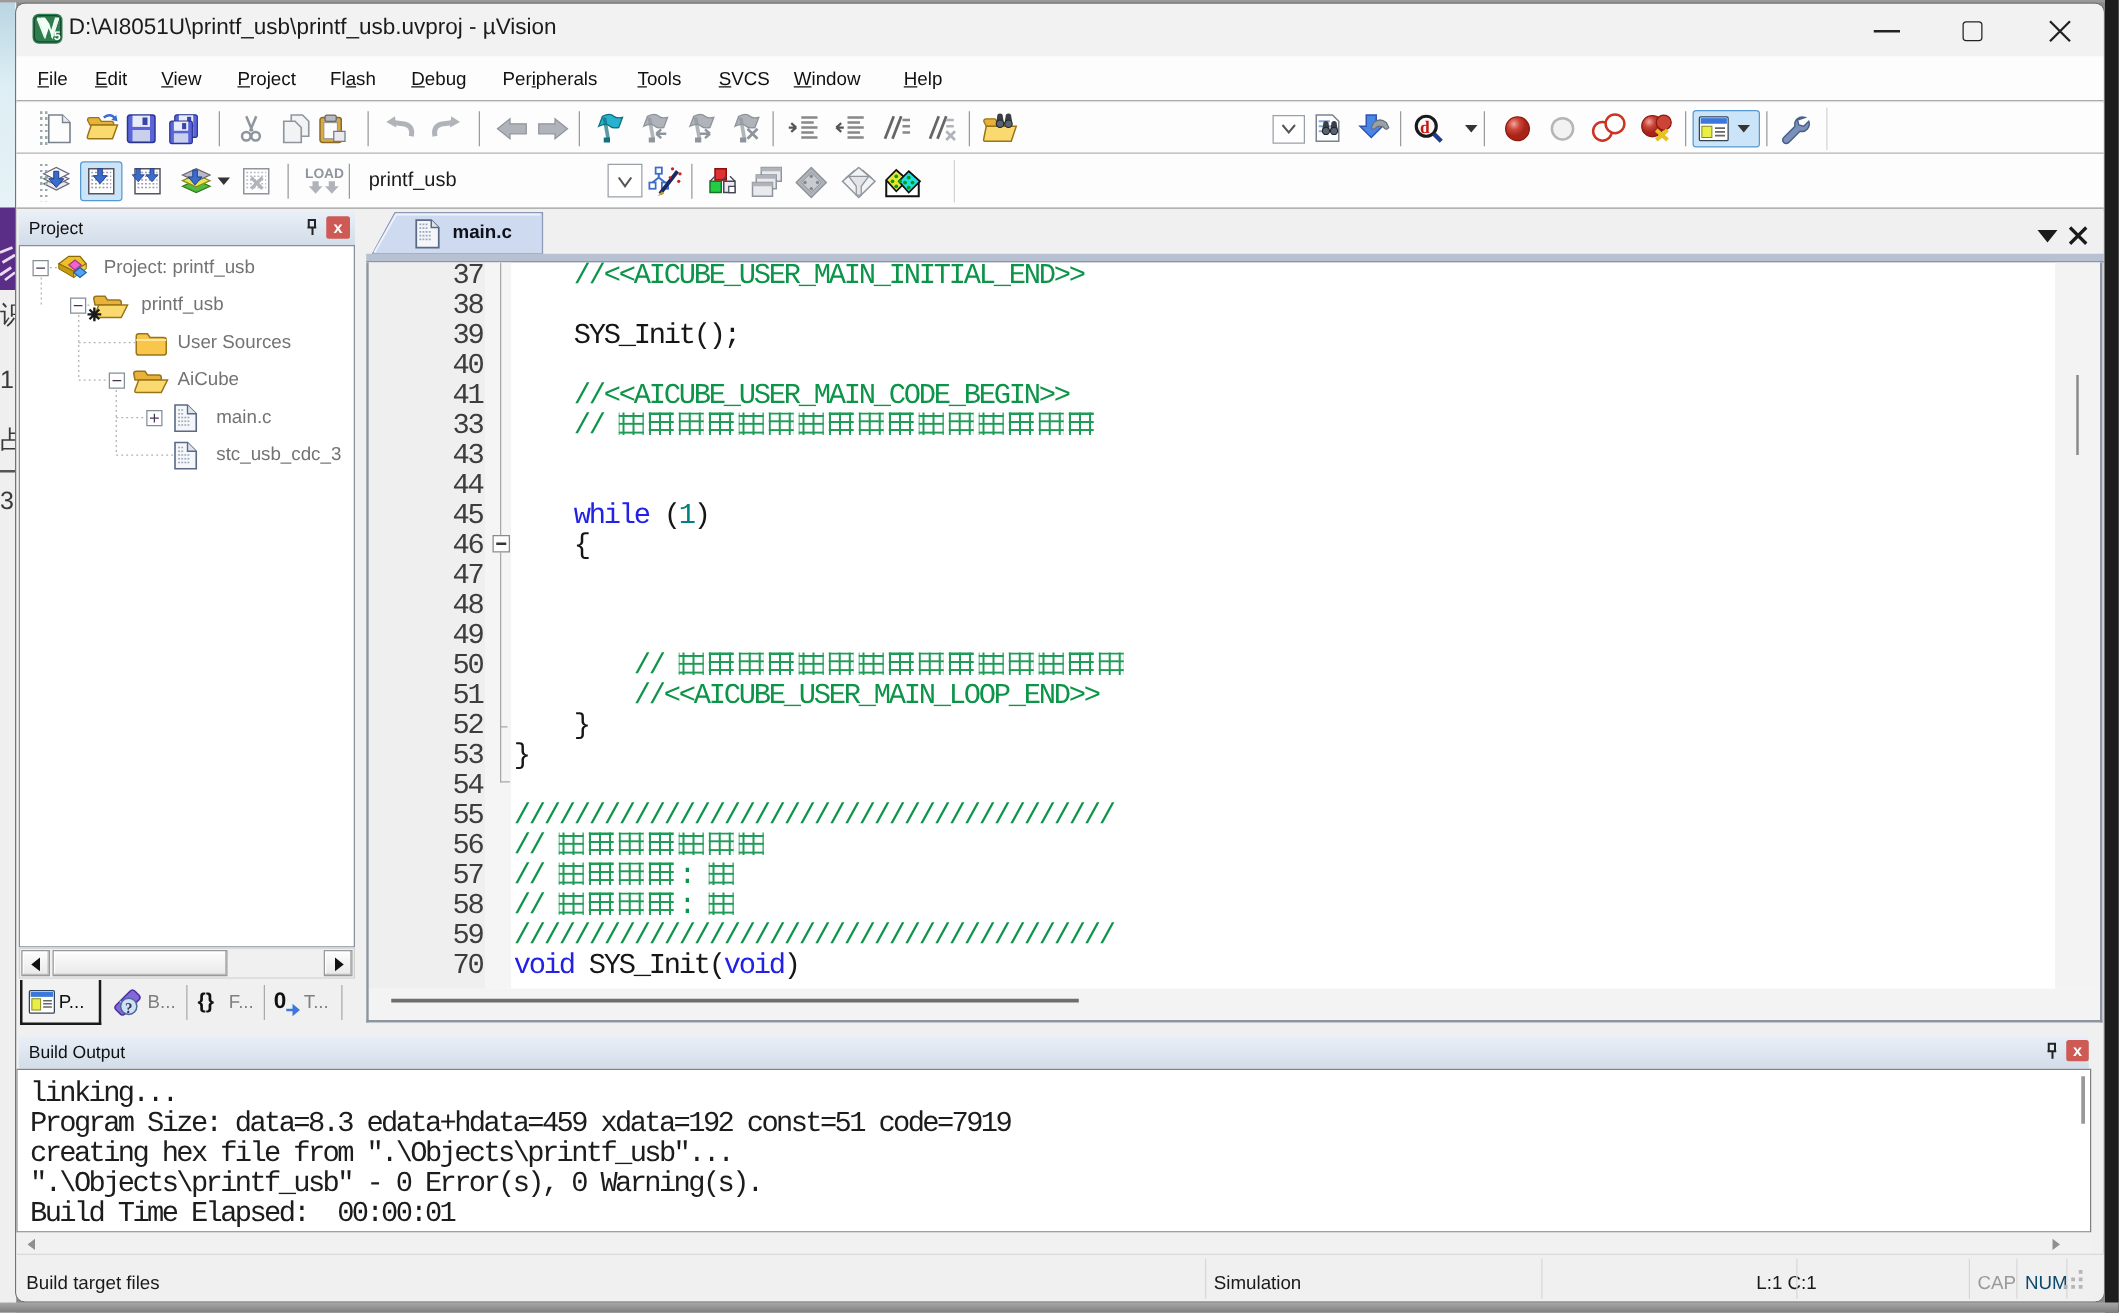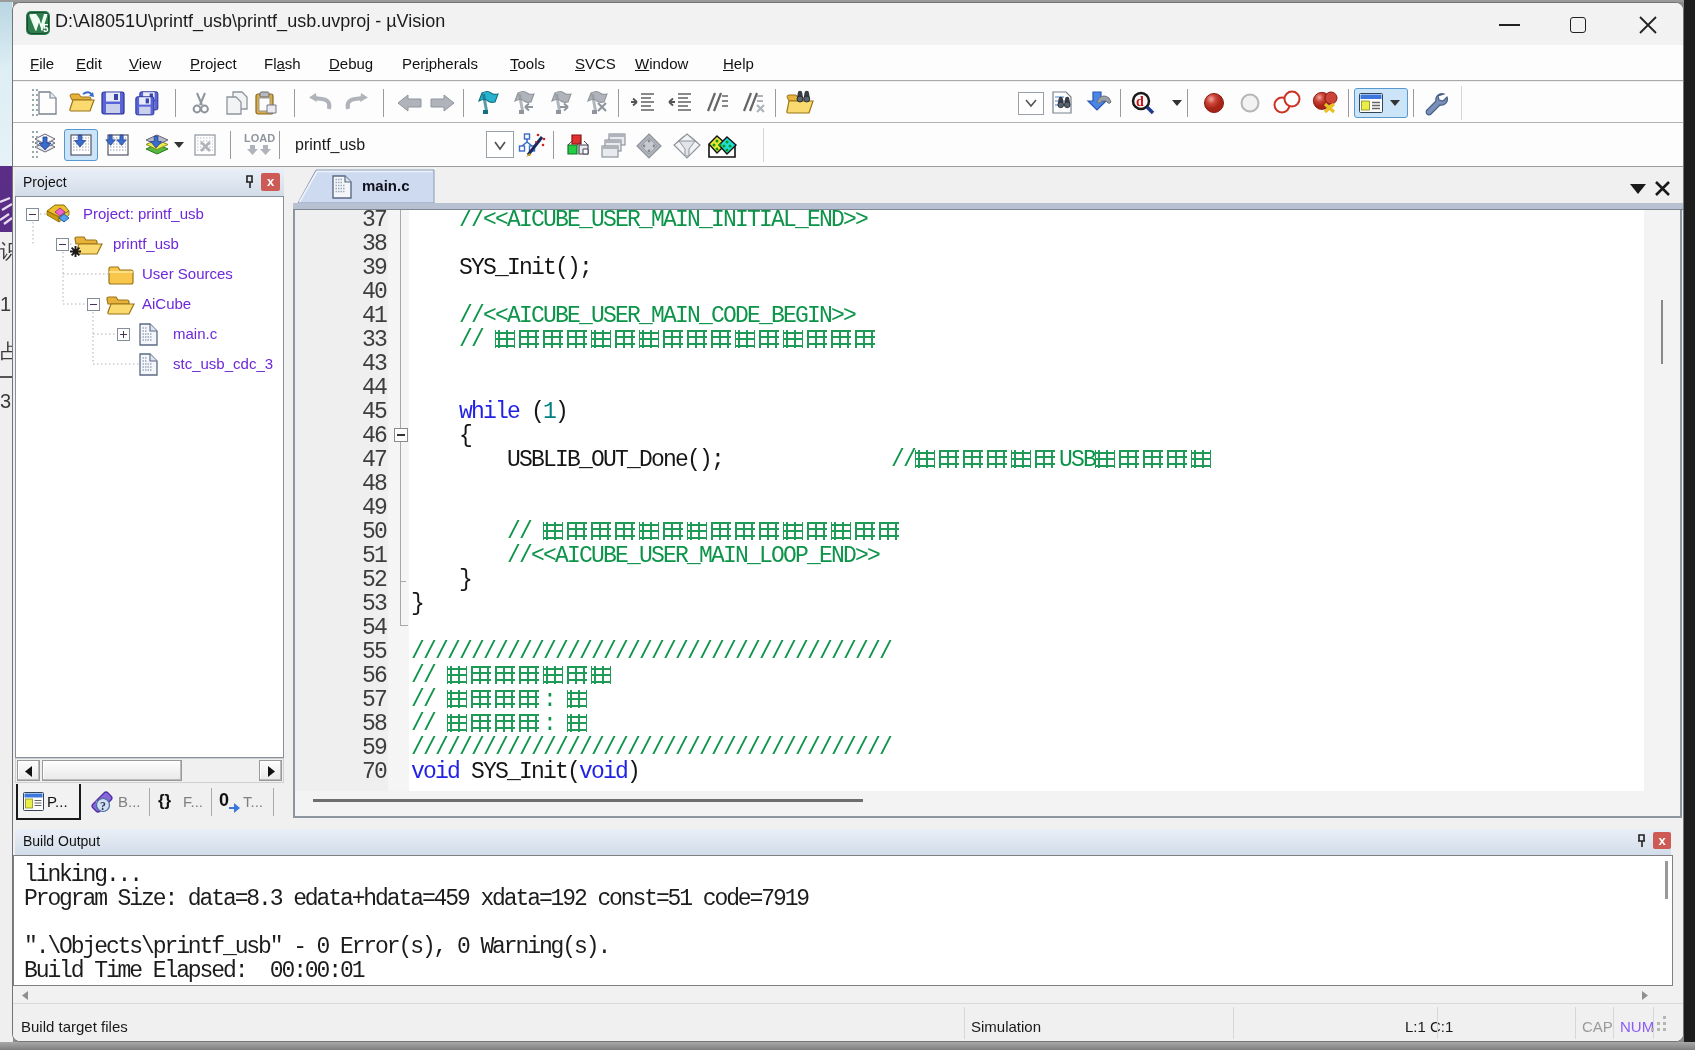--- a/index.html
+++ b/index.html
@@ -13,21 +13,21 @@
 #bd-bottom{left:0;top:1042px;width:1695px;height:8px;background:linear-gradient(180deg,#a8a8a8,#7f7f7f)}
 .bdtxt{color:#3a3a3a;font-size:20px}
 #win{left:12px;top:2px;width:1672px;height:1040px;background:#f0f0f0;border:1px solid #747474;border-radius:8px;overflow:hidden}
 #title{position:absolute;left:0;top:0;width:100%;height:42px;background:#f2f2f2}
 #menu{position:absolute;left:0;top:42px;width:100%;height:36px;background:#fdfdfd;border-bottom:1px solid #a9a9a9;font-size:15px;color:#111}
 .mi{position:absolute;top:10px}
 #tbar{position:absolute;left:0;top:79px;width:100%;height:85px;background:#fdfdfd;border-bottom:1px solid #9c9c9c}
 .tsep{position:absolute;width:1px;background:#9b9b9b}
 .phead{position:absolute;background:linear-gradient(180deg,#e9eff7,#d2dde9);font-size:14px;color:#101010}
 .pclose{position:absolute;width:19px;height:18px;background:#ce5a55;border-radius:2px;color:#fff;font-weight:bold;font-size:13px;text-align:center;line-height:18px}
-.treetxt{position:absolute;font-size:15px;color:#6d28d9;white-space:nowrap}
+.treetxt{position:absolute;font-size:15px;color:#737373;white-space:nowrap}
 .lnum,.cline,.boline{position:absolute;font-family:"Liberation Mono",monospace;font-size:23px;letter-spacing:-1.8px;line-height:24px;white-space:pre}
 .lnum{width:91px;text-align:right;color:#3d3d3d}
 .cline{color:#161616}
 .boline{color:#1c1c1c;letter-spacing:-2.1px}
 .cmt{color:#0c9449}.kw{color:#2222e6}.num{color:#008080}
 .hz{display:inline-block;width:20px;height:18px;margin-right:4px;vertical-align:-2px;opacity:.92;background:
  repeating-linear-gradient(180deg,currentColor 0 1.7px,transparent 1.7px 6.5px),
  repeating-linear-gradient(90deg,currentColor 0 1.7px,transparent 1.7px 8px)}
 .cjkrun{letter-spacing:0}
 .cjkrun i:nth-child(odd){background-position:0 2px,3px 0}
@@ -549,21 +549,20 @@
 <div class="cline" style="left:116px;top:94px"><span class="cmt">    //&lt;&lt;AICUBE_USER_MAIN_CODE_BEGIN&gt;&gt;</span></div>
 <div class="lnum" style="left:0;top:118px">33</div>
 <div class="cline" style="left:116px;top:118px"><span class="cmt">    // <span class="cjkrun"><i class="hz"></i><i class="hz"></i><i class="hz"></i><i class="hz"></i><i class="hz"></i><i class="hz"></i><i class="hz"></i><i class="hz"></i><i class="hz"></i><i class="hz"></i><i class="hz"></i><i class="hz"></i><i class="hz"></i><i class="hz"></i><i class="hz"></i><i class="hz"></i></span></span></div>
 <div class="lnum" style="left:0;top:142px">43</div>
 <div class="lnum" style="left:0;top:166px">44</div>
 <div class="lnum" style="left:0;top:190px">45</div>
 <div class="cline" style="left:116px;top:190px">    <span class="kw">while</span> (<span class="num">1</span>)</div>
 <div class="lnum" style="left:0;top:214px">46</div>
 <div class="cline" style="left:116px;top:214px">    {</div>
 <div class="lnum" style="left:0;top:238px">47</div>
-<div class="cline" style="left:116px;top:238px">        USBLIB_OUT_Done();              <span class="cmt">//<span class="cjkrun"><i class="hz"></i><i class="hz"></i><i class="hz"></i><i class="hz"></i><i class="hz"></i><i class="hz"></i></span>USB<span class="cjkrun"><i class="hz"></i><i class="hz"></i><i class="hz"></i><i class="hz"></i><i class="hz"></i></span></span></div>
 <div class="lnum" style="left:0;top:262px">48</div>
 <div class="lnum" style="left:0;top:286px">49</div>
 <div class="lnum" style="left:0;top:310px">50</div>
 <div class="cline" style="left:116px;top:310px"><span class="cmt">        // <span class="cjkrun"><i class="hz"></i><i class="hz"></i><i class="hz"></i><i class="hz"></i><i class="hz"></i><i class="hz"></i><i class="hz"></i><i class="hz"></i><i class="hz"></i><i class="hz"></i><i class="hz"></i><i class="hz"></i><i class="hz"></i><i class="hz"></i><i class="hz"></i></span></span></div>
 <div class="lnum" style="left:0;top:334px">51</div>
 <div class="cline" style="left:116px;top:334px"><span class="cmt">        //&lt;&lt;AICUBE_USER_MAIN_LOOP_END&gt;&gt;</span></div>
 <div class="lnum" style="left:0;top:358px">52</div>
 <div class="cline" style="left:116px;top:358px">    }</div>
 <div class="lnum" style="left:0;top:382px">53</div>
 <div class="cline" style="left:116px;top:382px">}</div>
@@ -588,38 +587,39 @@
 <div class="phead" style="left:2px;top:826px;width:1656px;height:26px">
 <div class="abs" style="left:8px;top:4px">Build Output</div>
 <svg style="left:1620px;top:5px" width="14" height="15" viewBox="0 0 14 15">
           <path d="M4 1 h5 v6 h-5 z M3 7 h7 M7 7 v6" stroke="#222" stroke-width="1.6" fill="none"></path>
         </svg>
 <div class="pclose" style="left:1638px;top:3px;width:18px;height:17px;line-height:17px">x</div>
 </div>
 <div class="abs" style="left:0px;top:852px;width:1660px;height:131px;background:#fff;border:1px solid #808080">
 <div class="boline" style="left:10px;top:7px">linking...</div>
 <div class="boline" style="left:10px;top:31px">Program Size: data=8.3 edata+hdata=459 xdata=192 const=51 code=7919</div>
+<div class="boline" style="left:10px;top:55px">creating hex file from ".\Objects\printf_usb"...</div>
 <div class="boline" style="left:10px;top:79px">".\Objects\printf_usb" - 0 Error(s), 0 Warning(s).</div>
 <div class="boline" style="left:10px;top:103px">Build Time Elapsed:  00:00:01</div>
 <div class="abs" style="left:1651px;top:5px;width:3px;height:38px;background:#999"></div>
 </div>
 <div class="abs" style="left:0px;top:983px;width:1660px;height:19px;background:#f1f1f1">
 <svg style="left:8px;top:5px" width="9" height="9" viewBox="0 0 9 9">
           <path d="M7 0 L1 4.5 L7 9 Z" fill="#8f8f8f"></path>
         </svg>
 <svg style="left:1627px;top:5px" width="9" height="9" viewBox="0 0 9 9">
           <path d="M2 0 L8 4.5 L2 9 Z" fill="#8f8f8f"></path>
         </svg>
 </div>
 <div class="abs" style="left:0;top:1000px;width:1672px;height:40px;background:#f0f0f0;border-top:1px solid #d9d9d9;font-size:15px;color:#1a1a1a">
 <div class="stxt" style="left:8px">Build target files</div>
 <div class="stxt" style="left:958px">Simulation</div>
 <div class="stxt" style="left:1392px">L:1 C:1</div>
 <div class="stxt" style="left:1569px;color:#9a9a9a">CAP</div>
-<div class="stxt" style="left:1607px;color:#8b5cf6">NUM</div>
+<div class="stxt" style="left:1607px;color:#0c4a6e">NUM</div>
 <div class="ssep" style="left:951px"></div>
 <div class="ssep" style="left:1220px"></div>
 <div class="ssep" style="left:1424px"></div>
 <div class="ssep" style="left:1562px"></div>
 <div class="ssep" style="left:1600px"></div>
 <div class="ssep" style="left:1640px"></div>
 <div class="abs" style="left:1638px;top:24px;width:3px;height:3px;background:#b5b5b5"></div>
         <div class="abs" style="left:1644px;top:24px;width:3px;height:3px;background:#b5b5b5"></div>
         <div class="abs" style="left:1650px;top:24px;width:3px;height:3px;background:#b5b5b5"></div>
         <div class="abs" style="left:1644px;top:18px;width:3px;height:3px;background:#b5b5b5"></div>

